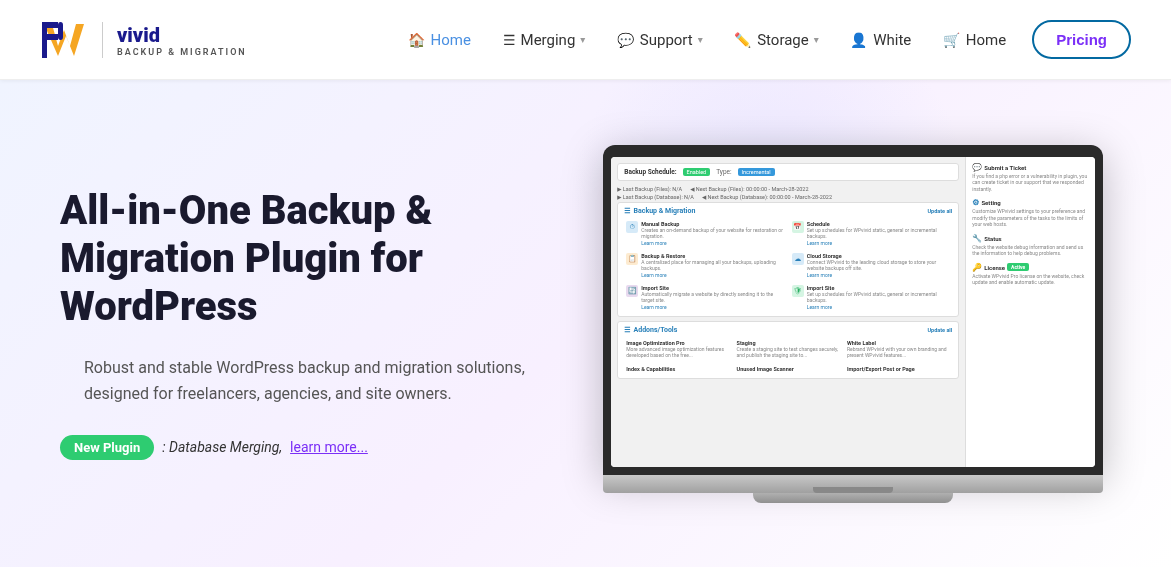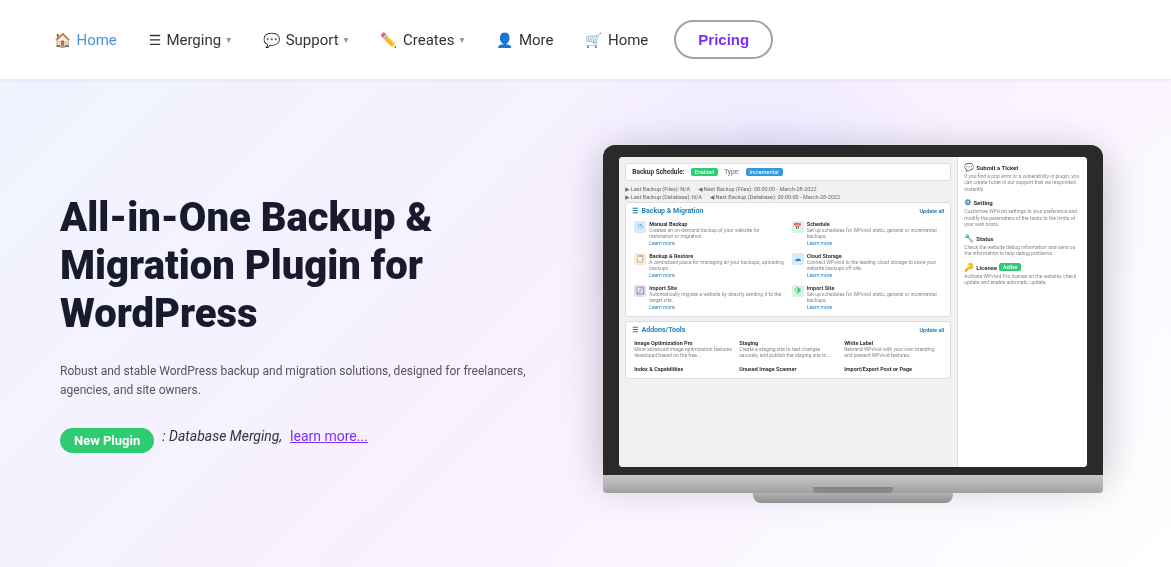--- a/index.html
+++ b/index.html
@@ -56,21 +56,21 @@
       border-radius: 4px;
       text-decoration: none;
       white-space: nowrap;
     }
     .nav-item.active { color: #4a90e2; }
     .nav-item .nav-icon { font-size: 14px; }
     .nav-item .chevron { font-size: 10px; color: #999; }
     .nav-btn-pricing {
       padding: 9px 22px;
       background: transparent;
-      border: 2px solid #a3a3a3;
+      border: 2px solid #0369a1;
       color: #7b2ff7;
       border-radius: 25px;
       font-size: 15px;
       font-weight: 600;
       cursor: pointer;
       margin-left: 8px;
     }
 
     
     .hero {
@@ -98,28 +98,30 @@
       z-index: 2;
     }
     .hero-title {
       font-size: 40px;
       font-weight: 900;
       color: #1a1a2e;
       line-height: 1.2;
       margin-bottom: 24px;
     }
     .hero-subtitle {
-      font-size: 12px;
+      font-size: 16px;
       color: #555;
       line-height: 1.6;
       margin-bottom: 28px;
       max-width: 480px;
+      margin-left: 24px;
     }
     .hero-badge-row {
       display: flex;
+      align-items: center;
       gap: 8px;
       flex-wrap: wrap;
     }
     .badge-new {
       background: #2ecc71;
       color: #fff;
       padding: 5px 14px;
       border-radius: 20px;
       font-size: 13px;
       font-weight: 700;
@@ -145,21 +147,21 @@
       z-index: 2;
       margin-left: 20px;
     }
     .laptop-wrapper {
       position: relative;
       width: 500px;
     }
     .laptop-screen-outer {
       background: #2a2a2a;
       border-radius: 12px 12px 0 0;
-      padding: 12px 16px 8px;
+      padding: 12px 8px 8px;
       box-shadow: 0 8px 40px rgba(0,0,0,0.25);
     }
     .laptop-screen-inner {
       background: #fff;
       border-radius: 4px;
       overflow: hidden;
       height: 310px;
     }
     .laptop-base {
       background: linear-gradient(180deg, #c8c8c8 0%, #a0a0a0 100%);
@@ -288,44 +290,62 @@
       margin-top: 3px;
     }
     .addon-card { padding: 2px; }
     .addon-card .card-title { font-weight: 700; color: #333; font-size: 5.5px; }
     .addon-card .card-desc { color: #888; font-size: 5px; line-height: 1.3; }
   </style>
 </head>
 <body>
 
 <header>
+  <div class="logo-area">
+
+    <svg class="logo-icon" viewBox="0 0 52 52" xmlns="http://www.w3.org/2000/svg">
+      <rect width="52" height="52" rx="4" fill="white"></rect>
+
+      <polygon points="4,10 12,10 18,32 24,16 30,32 36,10 44,10 34,42 26,22 18,42" fill="#f5a623"></polygon>
+
+      <rect x="2" y="8" width="5" height="36" fill="#1a1a8c"></rect>
+      <rect x="2" y="8" width="16" height="6" fill="#1a1a8c"></rect>
+      <rect x="2" y="20" width="16" height="6" fill="#1a1a8c"></rect>
+      <rect x="18" y="8" width="5" height="18" rx="3" fill="#1a1a8c"></rect>
+    </svg>
+    <div style="width:1px;height:36px;background:#ccc;margin:0 10px;"></div>
+    <div class="logo-text">
+      <span style="font-size:20px;font-weight:900;color:#1a1a8c;">vivid</span>
+      <span class="brand-bottom">BACKUP &amp; MIGRATION</span>
+    </div>
+  </div>
 
   <nav>
     <a class="nav-item active">
       <span class="nav-icon">🏠</span>
       <span>Home</span>
     </a>
     <a class="nav-item">
       <span class="nav-icon">☰</span>
       <span>Merging</span>
       <span class="chevron">▾</span>
     </a>
     <a class="nav-item">
       <span class="nav-icon">💬</span>
       <span>Support</span>
       <span class="chevron">▾</span>
     </a>
     <a class="nav-item">
       <span class="nav-icon">✏️</span>
-      <span>Creates</span>
+      <span>Storage</span>
       <span class="chevron">▾</span>
     </a>
     <a class="nav-item">
       <span class="nav-icon">👤</span>
-      <span>More</span>
+      <span>White</span>
     </a>
     <a class="nav-item">
       <span class="nav-icon">🛒</span>
       <span>Home</span>
     </a>
     <button class="nav-btn-pricing">Pricing</button>
   </nav>
 </header>
 
 <section class="hero">

